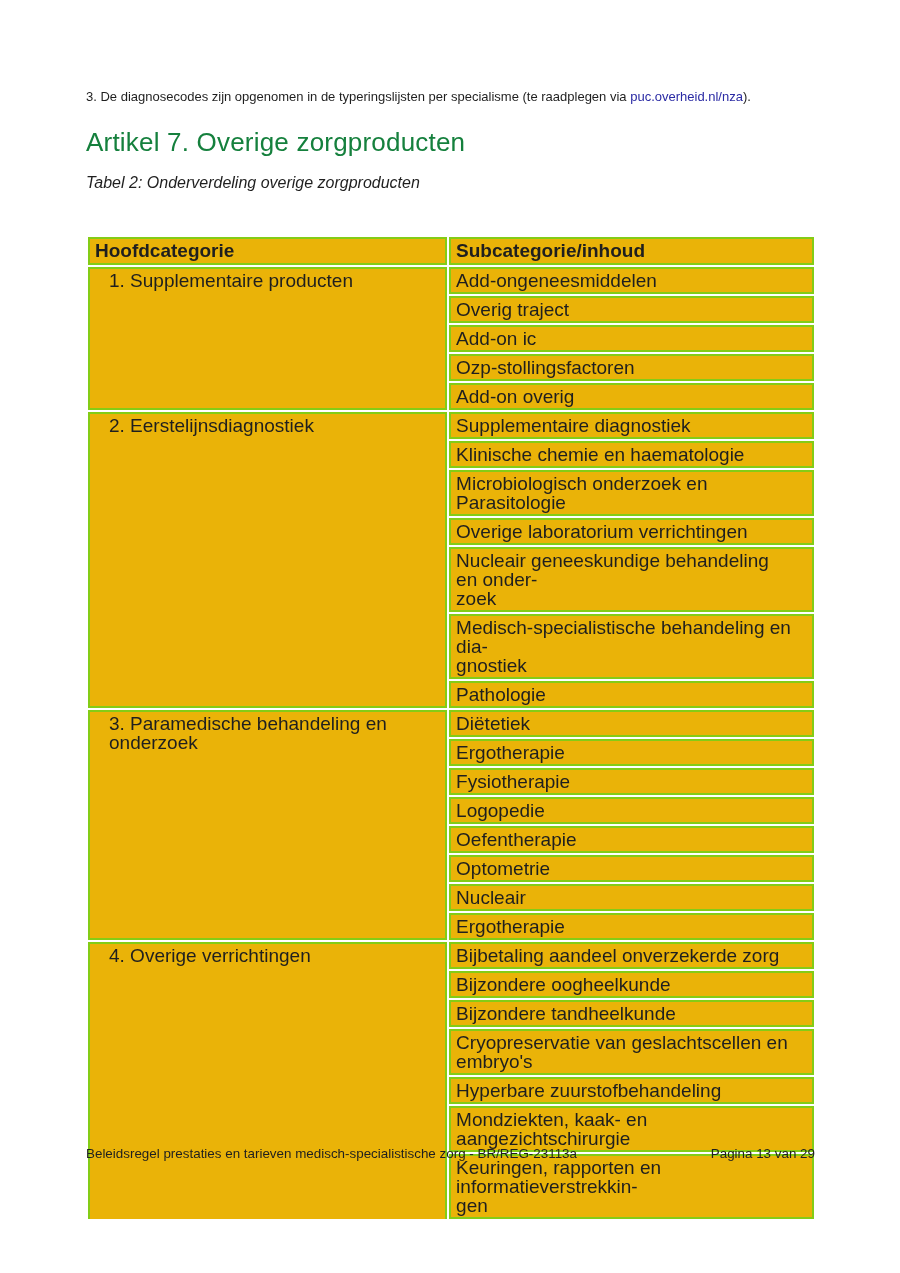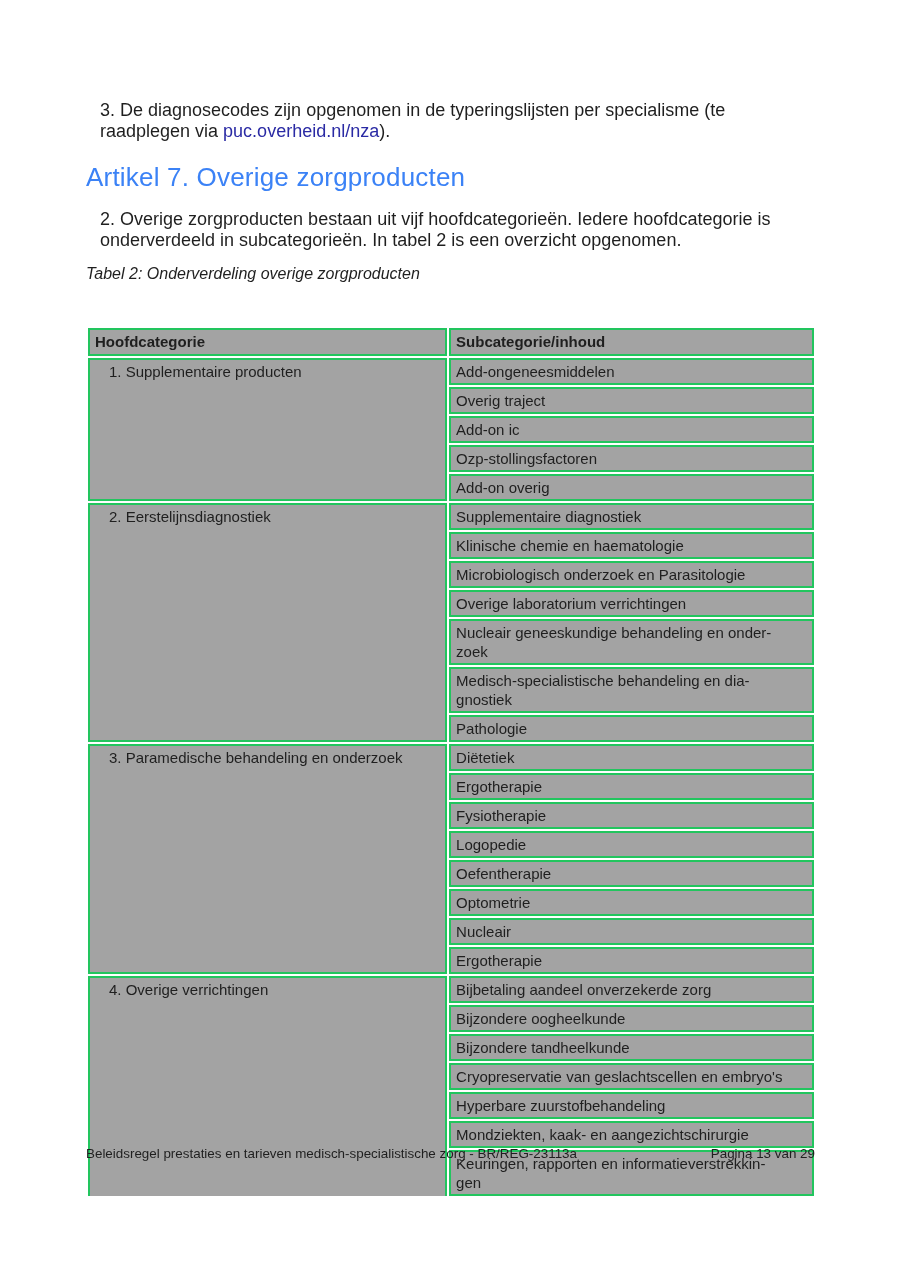--- a/index.html
+++ b/index.html
@@ -11,33 +11,33 @@
   }
   .page {
     position: relative;
     width: 900px; height: 1273px;
     background: #ffffff;
     overflow: hidden;
   }
   .content { padding: 86px 85px 0 86px; }
 
   p.body-text {
-    margin: 14px;
-    font-size: 18px;
+    margin: 0;
+    font-size: 13px;
     line-height: 21px;
     color: #1f1f1f;
   }
   p.para-gap { margin-top: 12px; }
 
   h1.article-title {
     margin: 20px 0 16px 0;
     font-size: 26px;
     font-weight: 400;
     line-height: 31px;
-    color: #3b82f6;
+    color: #15803d;
     letter-spacing: 0.2px;
   }
 
   a.doc-link { text-decoration: none; }
 
   p.table-caption {
     margin: 10px 0 0 0;
     font-size: 16px;
     line-height: 17px;
     font-style: italic;
@@ -45,24 +45,24 @@
   }
 
   table.ozp {
     border-collapse: separate;
     border-spacing: 2px;
     width: 730px;
     margin-top: 44px;
     table-layout: fixed;
   }
   table.ozp th, table.ozp td {
-    border: 2px solid #22c55e;
-    font-size: 15px;
-    color: #1f1f1f;
-    background: #a3a3a3;
+    border: 2px solid #84cc16;
+    font-size: 19px;
+    color: #1f1f1f;
+    background: #eab308;
   }
   table.ozp th {
     text-align: left;
     font-weight: 700;
     padding: 2px 5px 3px 5px;
     line-height: 19px;
   }
   table.ozp th.col-hoofd { width: 49.6%; }
   table.ozp th.col-sub   { width: 50.4%; }
   td.cat {
@@ -95,21 +95,20 @@
 <body>
 
 <div class="page">
   <div class="content">
 
     <p class="body-text"><span>3. De diagnosecodes zijn opgenomen in de typeringslijsten per specialisme (te raadplegen via </span><a class="doc-link" href="#" style="color: rgb(42, 42, 164);">puc.overheid.nl/nza</a><span>).</span></p>
 
     <h1 class="article-title">Artikel 7. Overige zorgproducten</h1>
 
 
-    <p class="body-text para-gap">2. Overige zorgproducten bestaan uit vijf hoofdcategorieën. Iedere hoofdcategorie is onderverdeeld in subcategorieën. In tabel 2 is een overzicht opgenomen.</p>
 
     <p class="table-caption">Tabel 2: Onderverdeling overige zorgproducten</p>
 
     <table class="ozp">
       <thead>
         <tr>
           <th class="col-hoofd">Hoofdcategorie</th>
           <th class="col-sub">Subcategorie/inhoud</th>
         </tr>
       </thead>

